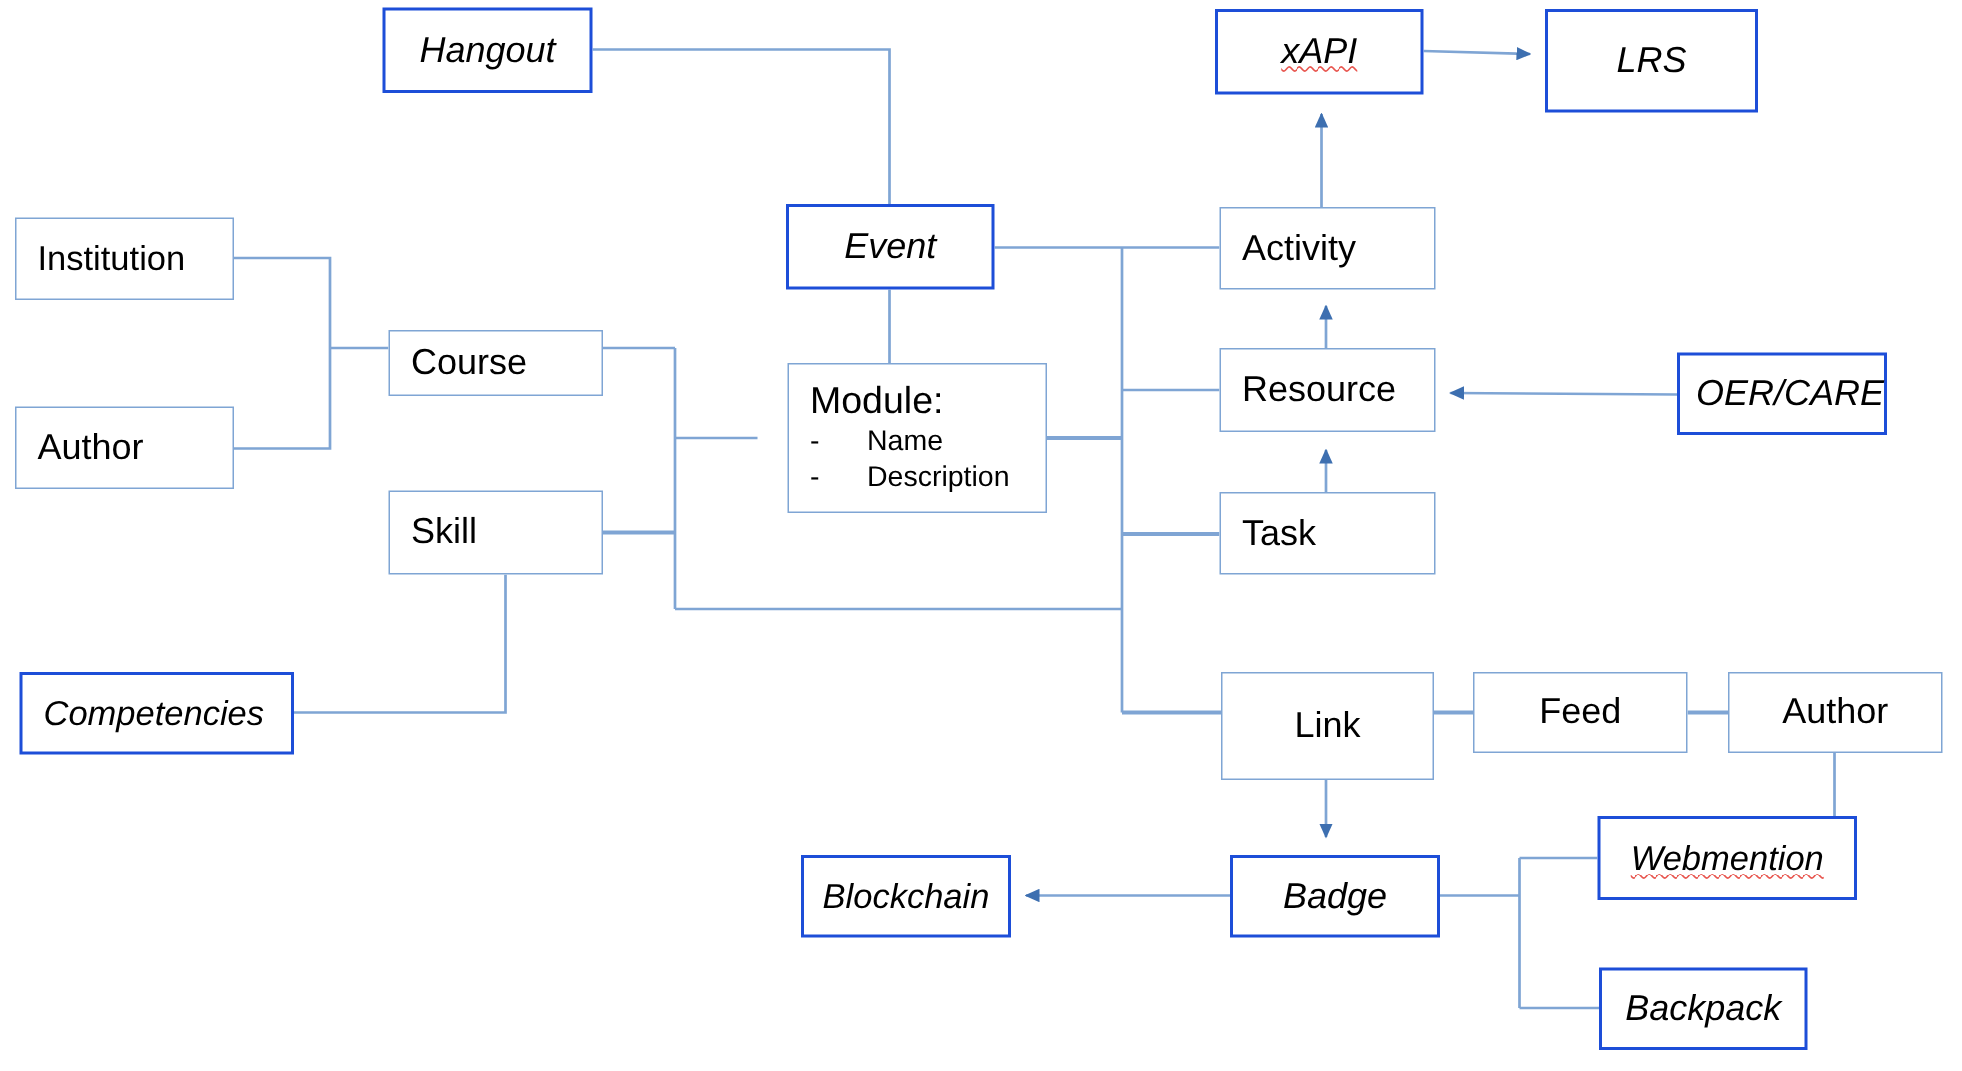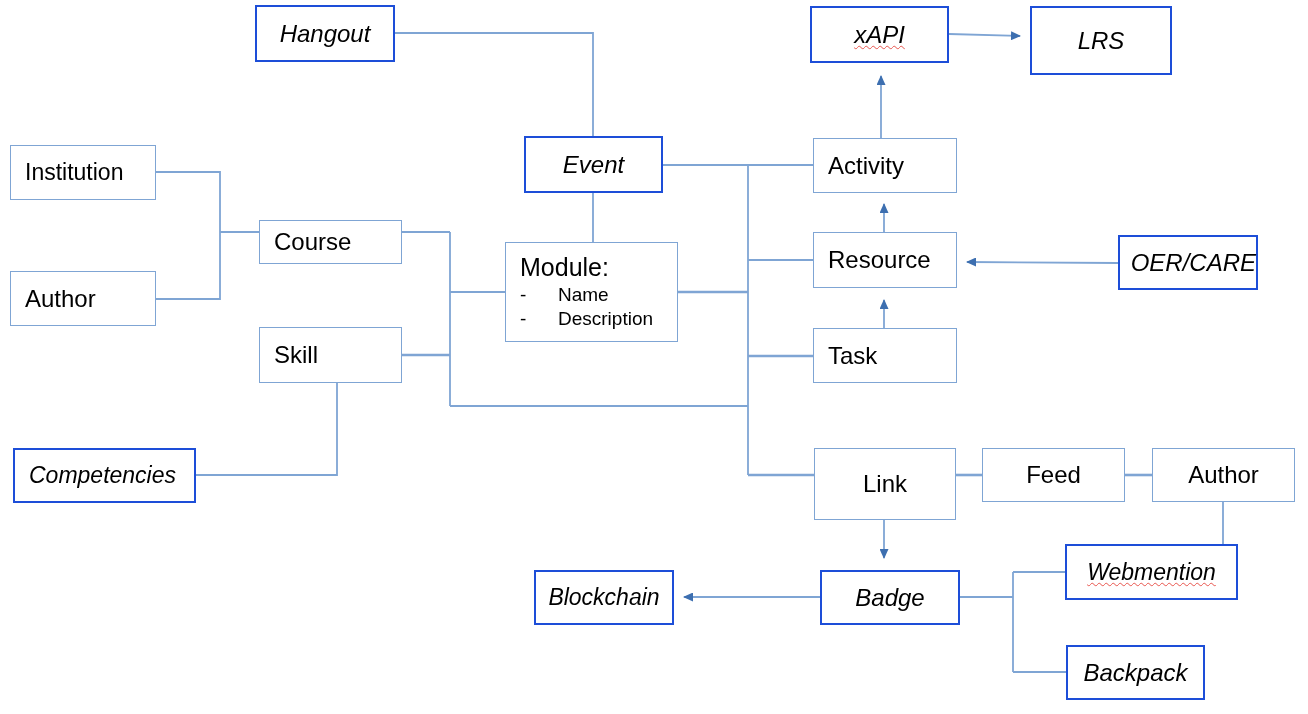--- a/index.html
+++ b/index.html
@@ -44,20 +44,21 @@
     text-decoration:underline;
     text-decoration-color:#E8554E;
     text-decoration-style:wavy;
     text-decoration-thickness:1px;
     text-underline-offset:2px;
   }
   
   .node.module{
     display:block;
     padding:10px 0 0 14px;
+    margin-left:20px;
   }
   .module-title{
     font-size:25px;
     margin:0 0 2px 0;
     white-space:nowrap;
   }
   .module-list{
     margin:0; padding:0; list-style:none;
   }
   .module-list li{

